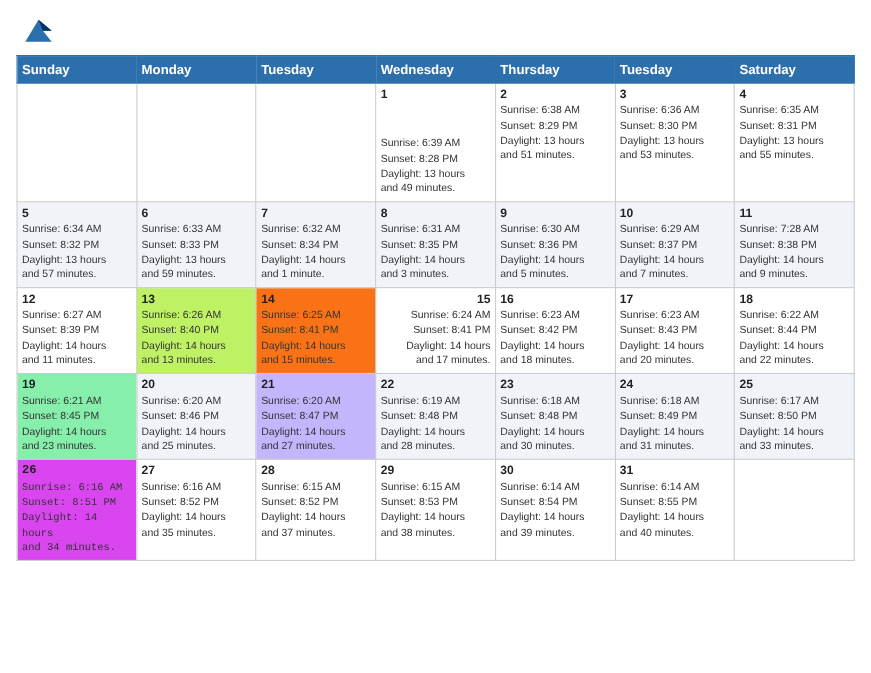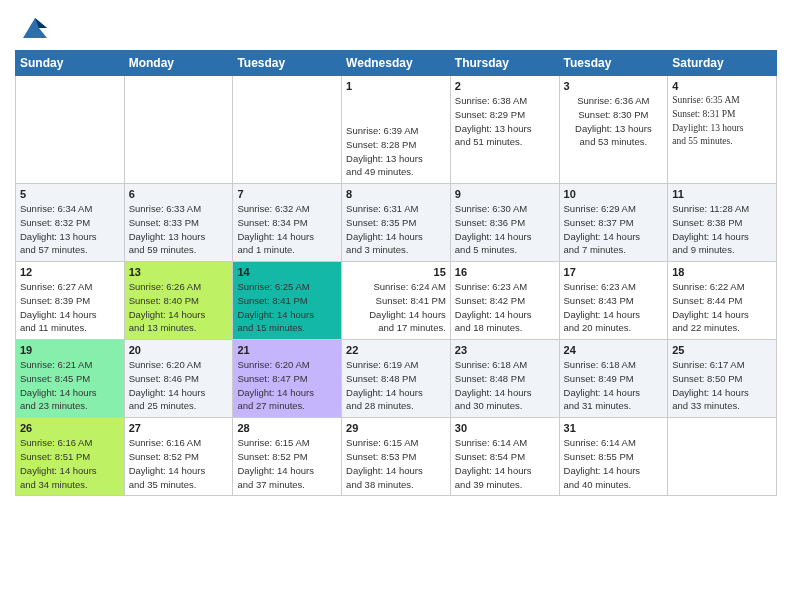--- a/index.html
+++ b/index.html
@@ -130,28 +130,28 @@
           </td>
           <td style="background-color: rgb(255, 255, 255);">
             <div class="day-num">2</div>
             <div class="day-info" style="white-space: pre-line;">Sunrise: 6:38 AM
 Sunset: 8:29 PM
 Daylight: 13 hours
 and 51 minutes.</div>
           </td>
           <td style="background-color: rgb(255, 255, 255);">
             <div class="day-num">3</div>
-            <div class="day-info" style="white-space: pre-line; text-align: center;">Sunrise: 6:36 AM
+            <div class="day-info" style="white-space: pre-line;">Sunrise: 6:36 AM
 Sunset: 8:30 PM
 Daylight: 13 hours
 and 53 minutes.</div>
           </td>
           <td style="background-color: rgb(255, 255, 255);">
             <div class="day-num">4</div>
-            <div class="day-info" style="white-space: pre-line; font-family: Liberation Serif, serif;">Sunrise: 6:35 AM
+            <div class="day-info" style="white-space: pre-line;">Sunrise: 6:35 AM
 Sunset: 8:31 PM
 Daylight: 13 hours
 and 55 minutes.</div>
           </td>
         </tr>
         <tr>
           <td style="background-color: rgb(240, 244, 248);">
             <div class="day-num">5</div>
             <div class="day-info" style="white-space: pre-line;">Sunrise: 6:34 AM
 Sunset: 8:32 PM
@@ -188,42 +188,42 @@
           </td>
           <td style="background-color: rgb(240, 244, 248);">
             <div class="day-num">10</div>
             <div class="day-info" style="white-space: pre-line;">Sunrise: 6:29 AM
 Sunset: 8:37 PM
 Daylight: 14 hours
 and 7 minutes.</div>
           </td>
           <td style="background-color: rgb(240, 244, 248);">
             <div class="day-num">11</div>
-            <div class="day-info" style="white-space: pre-line;">Sunrise: 11:28 AM
+            <div class="day-info" style="white-space: pre-line;">Sunrise: 7:28 AM
 Sunset: 8:38 PM
 Daylight: 14 hours
 and 9 minutes.</div>
           </td>
         </tr>
         <tr>
           <td style="background-color: rgb(255, 255, 255);">
             <div class="day-num">12</div>
             <div class="day-info" style="white-space: pre-line;">Sunrise: 6:27 AM
 Sunset: 8:39 PM
 Daylight: 14 hours
 and 11 minutes.</div>
           </td>
           <td style="background-color: #bef264;">
             <div class="day-num">13</div>
             <div class="day-info" style="white-space: pre-line;">Sunrise: 6:26 AM
 Sunset: 8:40 PM
 Daylight: 14 hours
 and 13 minutes.</div>
           </td>
-          <td style="background-color: #14b8a6;">
+          <td style="background-color: #f97316;">
             <div class="day-num">14</div>
             <div class="day-info" style="white-space: pre-line;">Sunrise: 6:25 AM
 Sunset: 8:41 PM
 Daylight: 14 hours
 and 15 minutes.</div>
           </td>
           <td style="background-color: rgb(255, 255, 255); text-align: right;">
             <div class="day-num">15</div>
             <div class="day-info" style="white-space: pre-line;">Sunrise: 6:24 AM
 Sunset: 8:41 PM
@@ -297,21 +297,21 @@
           </td>
           <td style="background-color: rgb(240, 244, 248);">
             <div class="day-num">25</div>
             <div class="day-info" style="white-space: pre-line;">Sunrise: 6:17 AM
 Sunset: 8:50 PM
 Daylight: 14 hours
 and 33 minutes.</div>
           </td>
         </tr>
         <tr>
-          <td style="background-color: #bef264;">
+          <td style="background-color: #d946ef; font-family: Liberation Mono, monospace;">
             <div class="day-num">26</div>
             <div class="day-info" style="white-space: pre-line;">Sunrise: 6:16 AM
 Sunset: 8:51 PM
 Daylight: 14 hours
 and 34 minutes.</div>
           </td>
           <td style="background-color: rgb(255, 255, 255);">
             <div class="day-num">27</div>
             <div class="day-info" style="white-space: pre-line;">Sunrise: 6:16 AM
 Sunset: 8:52 PM

